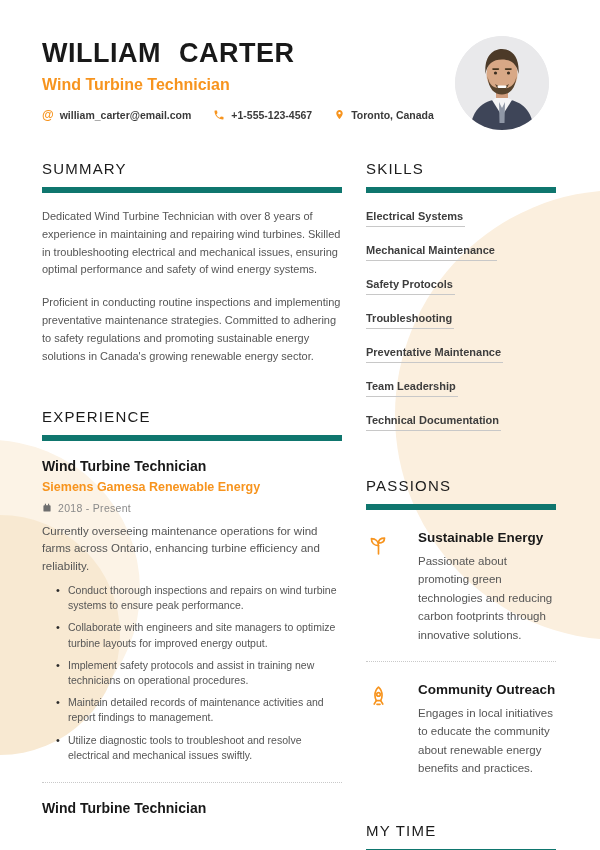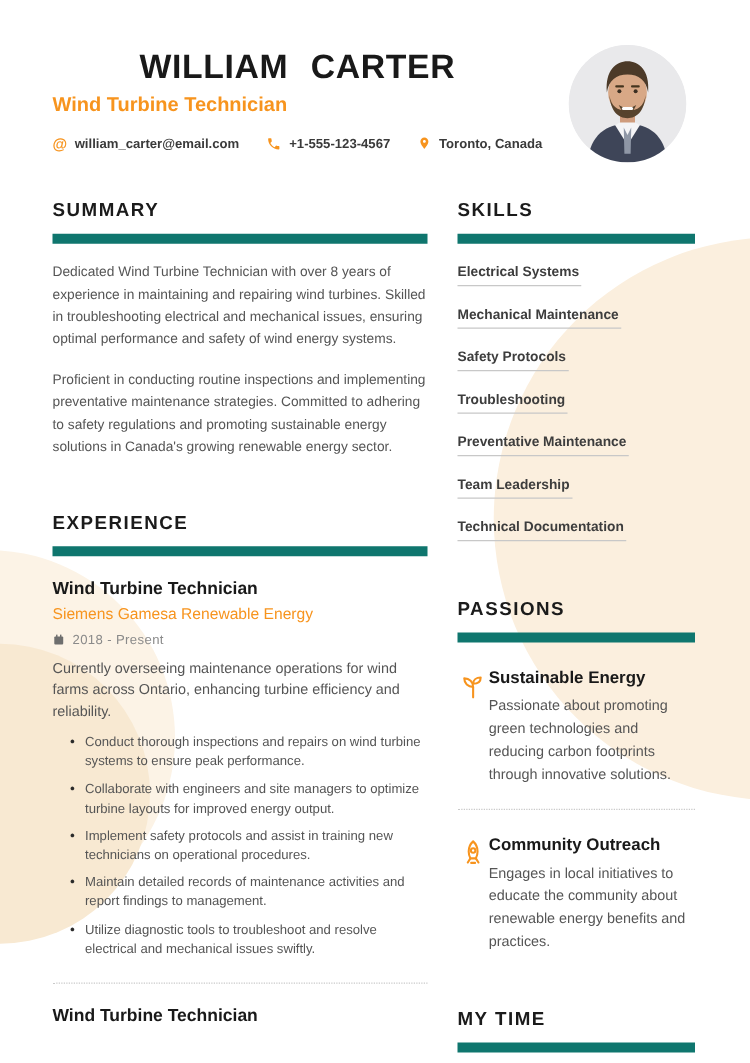--- a/index.html
+++ b/index.html
@@ -6,57 +6,57 @@
   .page{width:600px;height:850px;position:relative;overflow:hidden;background:#fff;
         font-family:"Liberation Sans",sans-serif;color:#1b1b1b;}
   .blob{position:absolute;border-radius:50%;z-index:0;}
   .blob-right{left:395px;top:190px;width:450px;height:450px;background:#FBEFDE;}
   .blob-left-outer{left:-160px;top:440px;width:300px;height:300px;background:#FCF3E6;}
   .blob-left-inner{left:-120px;top:515px;width:240px;height:240px;background:#F8E9D2;}
   .content{position:relative;z-index:1;padding:36px 44px 0 42px;}
 
   
   .header{display:flex;justify-content:space-between;align-items:flex-start;}
-  .name{font-size:27px;font-weight:800;letter-spacing:.5px;word-spacing:10px;margin:2px 0 0 0;color:#191919;text-align:center;}
+  .name{font-size:27px;font-weight:800;letter-spacing:.5px;word-spacing:10px;margin:2px 0 0 0;color:#191919;}
   .job-title{font-size:16px;font-weight:700;color:#F7941E;margin-top:7px;}
   .contacts{display:flex;gap:22px;margin-top:14px;align-items:center;}
   .contact{display:flex;gap:6px;align-items:center;font-size:10.5px;font-weight:700;color:#3a3a3a;cursor:pointer;}
   .c-icon{color:#F7941E;font-weight:800;font-size:12px;line-height:1;display:flex;align-items:center;}
   .c-icon svg{display:block;}
   .avatar{width:94px;height:94px;border-radius:50%;overflow:hidden;background:#e9e9eb;flex:none;margin-right:7px;}
 
   
   .columns{display:flex;gap:24px;margin-top:30px;}
   .col-left{width:300px;flex:none;}
   .col-right{width:190px;flex:none;}
 
-  .sec-head{font-size:15px;font-weight:700;letter-spacing:1.2px;color:#1b1b1b;margin:0;
-            padding-bottom:10px;border-bottom:8px solid #0f766e;}
+  .sec-head{font-size:15px;font-weight:400;letter-spacing:1.2px;color:#1b1b1b;margin:0;
+            padding-bottom:10px;border-bottom:6px solid #0f766e;}
   .body-text{font-size:11px;line-height:1.62;color:#555;margin:15px 0 0 0;}
 
   
   .skills{display:flex;flex-wrap:wrap;column-gap:10px;row-gap:13px;margin-top:17px;gap:17px;}
   .skill{font-size:11px;font-weight:700;color:#3d3d3d;border-bottom:1.5px solid #c8c8c8;padding:0 2px 4px 0;}
 
   
   .experience-section{margin-top:42px;}
   .job{margin-top:17px;}
   .job-name{font-size:14px;font-weight:800;margin:0;color:#191919;}
-  .company{font-size:12.5px;font-weight:400;color:#F7941E;margin-top:6px;}
+  .company{font-size:12.5px;font-weight:700;color:#F7941E;margin-top:6px;}
   .dates{display:flex;align-items:center;gap:6px;font-size:10.5px;color:#8a8a8a;margin-top:8px;letter-spacing:.3px;}
   .dates svg{display:block;}
   .job-desc{font-size:11.5px;line-height:1.55;color:#555;margin:9px 0 7px 0;}
   .bullets{list-style:none;margin:0;padding:0 0 0 14px;}
   .bullet{position:relative;padding-left:12px;font-size:10.5px;line-height:1.45;color:#555;margin-bottom:7px;}
   .bullet::before{content:"\2022";position:absolute;left:0;top:0;color:#2a2a2a;font-size:11px;}
   .dotted-divider{border-top:1px dotted #c9c9c9;margin:19px 0 16px 0;}
 
   
   .passions-section{margin-top:46px;}
-  .passion{display:flex;gap:0;margin-top:20px;}
+  .passion{display:flex;gap:27px;margin-top:20px;}
   .p-icon{flex:none;width:25px;padding-top:2px;}
   .p-title{font-size:13.5px;font-weight:800;margin:0;color:#191919;}
   .p-text{font-size:11.5px;line-height:1.6;color:#555;margin:7px 0 0 0;}
   .passion-divider{border-top:1px dotted #c9c9c9;margin:17px 0 0 0;}
 
   
   .mytime-section{margin-top:44px;}
   .donut-wrap{margin-top:10px;padding-left:21px;}
   .donut-label{font-size:9.5px;font-weight:700;fill:#fff;text-anchor:middle;}
 </style>

